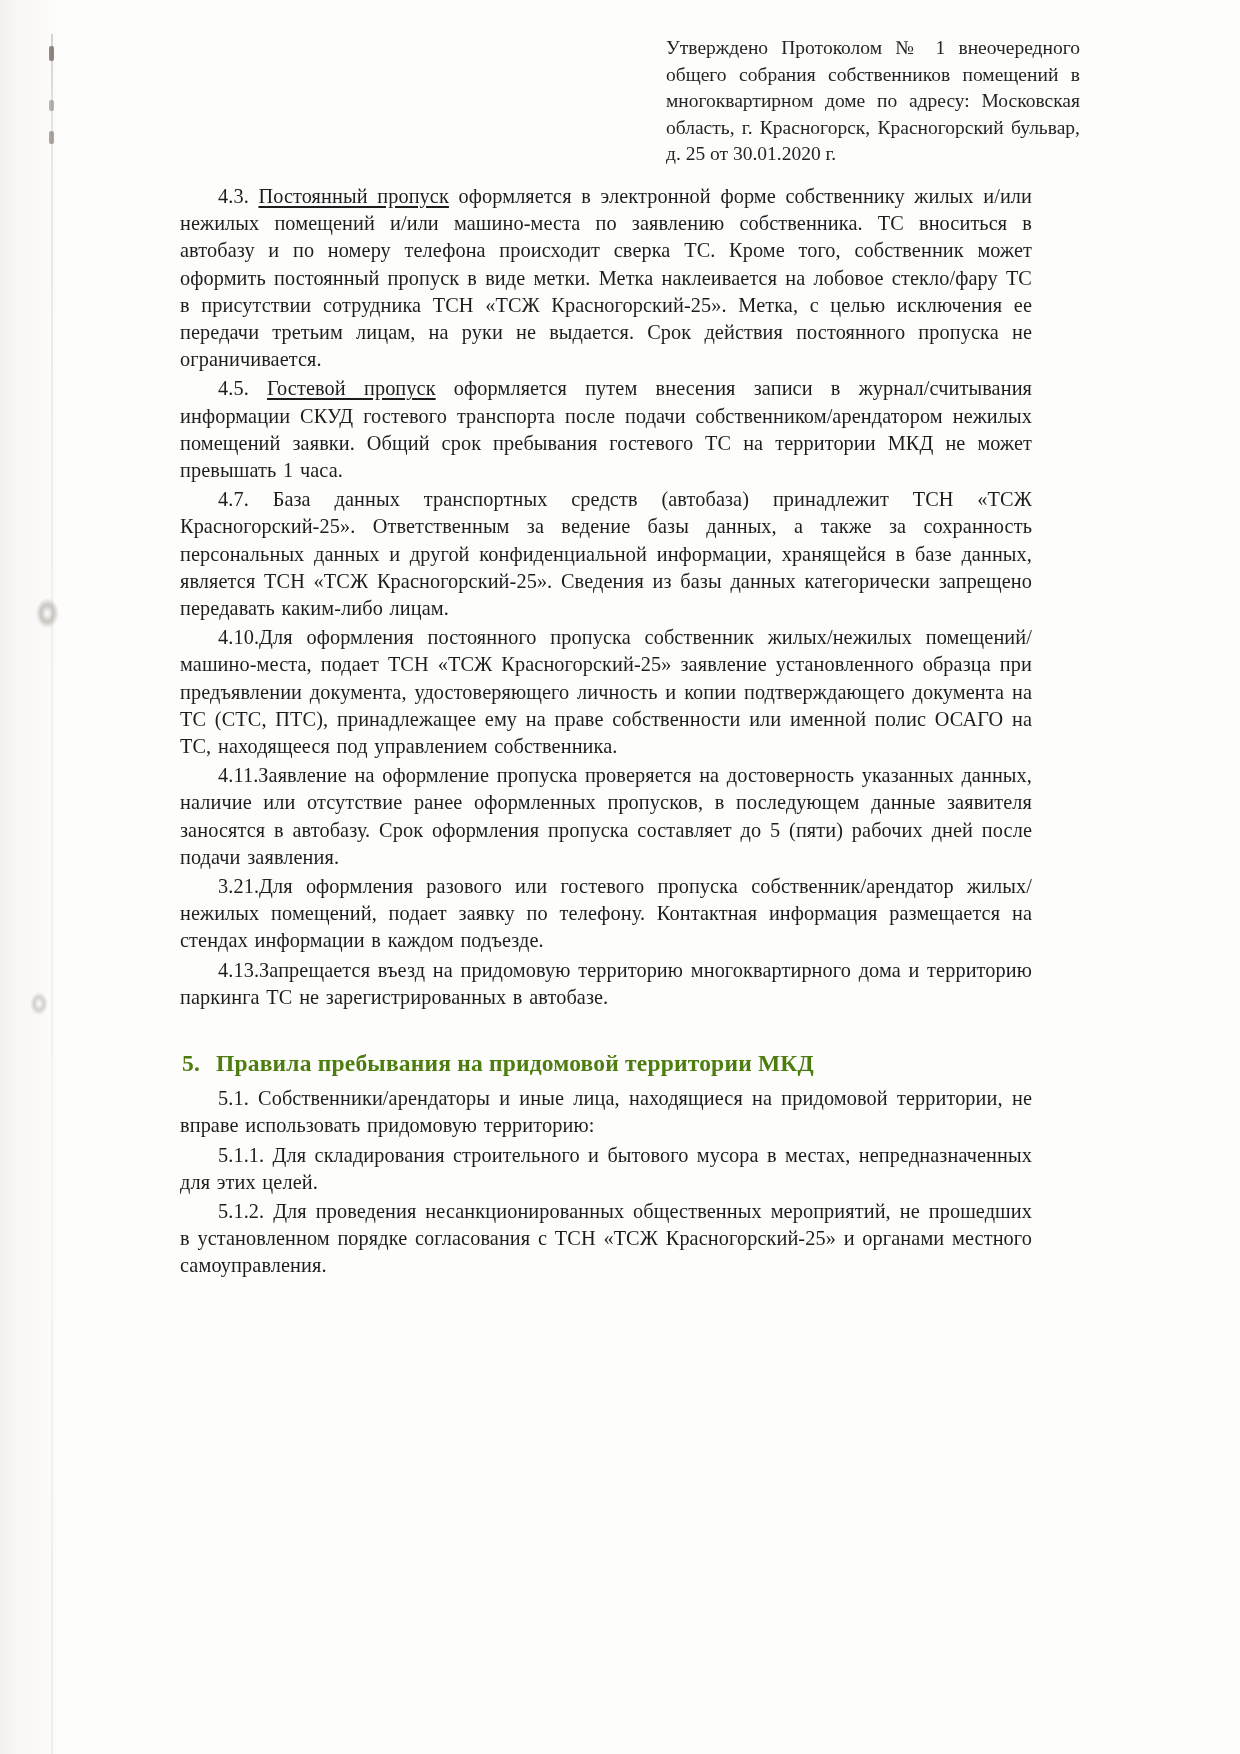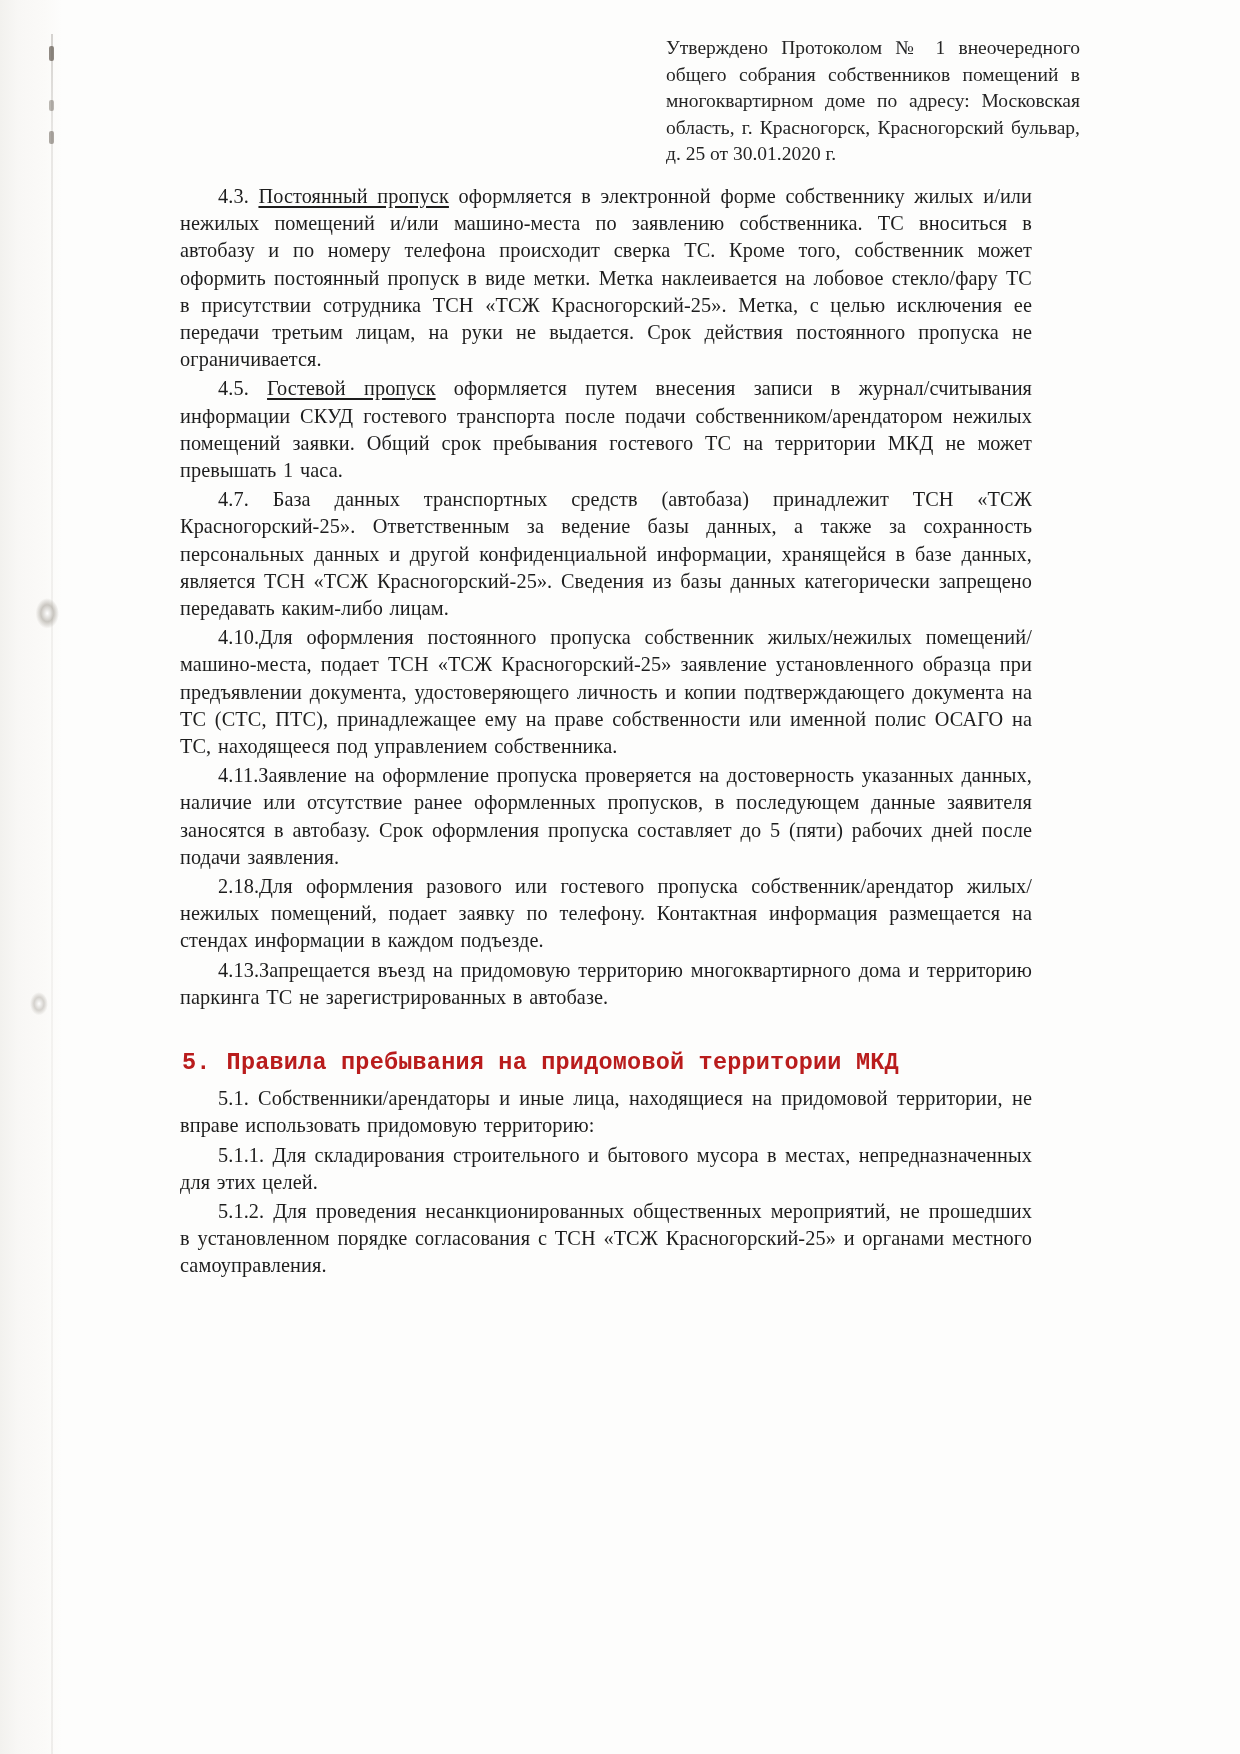--- a/index.html
+++ b/index.html
@@ -44,22 +44,22 @@
   .body-col{
     position:absolute;left:178px;top:181px;width:856px;
     font-size:20.3px;line-height:27.2px;
     text-align:justify;letter-spacing:0.1px;word-spacing:1.5px;
     color:#1d1d1d;
   }
   .para{margin:2px;text-indent:38px;}
   .underlined{text-decoration:underline;text-underline-offset:3px;}
   .sec-heading{
     margin:37px 0 7px 4px;text-indent:0;text-align:left;
-    font-family:Liberation Mono, monospace;
-    font-weight:bold;font-size:23.5px;line-height:30px;color:#b91c1c;
+    font-family:Liberation Serif, serif;
+    font-weight:bold;font-size:23.5px;line-height:30px;color:#4d7c0f;
     letter-spacing:0.2px;word-spacing:0;
   }
   .sec-heading .hnum{margin-right:16px;}
 </style>
 </head>
 <body>
 
 <div class="edge-band"></div>
 <div class="edge-line"></div>
 <div class="speck speck1"></div>
@@ -79,21 +79,21 @@
 
 
   <p class="para"><span>4.7.</span> <span>База данных транспортных средств (автобаза) принадлежит ТСН «ТСЖ Красногорский-25». Ответственным за ведение базы данных, а также за сохранность персональных данных и другой конфиденциальной информации, хранящейся в базе данных, является ТСН «ТСЖ Красногорский-25». Сведения из базы данных категорически запрещено передавать каким-либо лицам.</span></p>
 
 
 
   <p class="para"><span>4.10.</span><span>Для оформления постоянного пропуска собственник жилых/нежилых помещений/машино-места, подает ТСН «ТСЖ Красногорский-25» заявление установленного образца при предъявлении документа, удостоверяющего личность и копии подтверждающего документа на ТС (СТС, ПТС), принадлежащее ему на праве собственности или именной полис ОСАГО на ТС, находящееся под управлением собственника.</span></p>
 
   <p class="para"><span>4.11.</span><span>Заявление на оформление пропуска проверяется на достоверность указанных данных, наличие или отсутствие ранее оформленных пропусков, в последующем данные заявителя заносятся в автобазу. Срок оформления пропуска составляет до 5 (пяти) рабочих дней после подачи заявления.</span></p>
 
-  <p class="para"><span>2.18.</span><span>Для оформления разового или гостевого пропуска собственник/арендатор жилых/нежилых помещений, подает заявку по телефону. Контактная информация размещается на стендах информации в каждом подъезде.</span></p>
+  <p class="para"><span>3.21.</span><span>Для оформления разового или гостевого пропуска собственник/арендатор жилых/нежилых помещений, подает заявку по телефону. Контактная информация размещается на стендах информации в каждом подъезде.</span></p>
 
   <p class="para"><span>4.13.</span><span>Запрещается въезд на придомовую территорию многоквартирного дома и территорию паркинга ТС не зарегистрированных в автобазе.</span></p>
 
   <p class="para sec-heading"><span class="hnum">5.</span><span>Правила пребывания на придомовой территории МКД</span></p>
 
   <p class="para"><span>5.1.</span> <span>Собственники/арендаторы и иные лица, находящиеся на придомовой территории, не вправе использовать придомовую территорию:</span></p>
 
   <p class="para"><span>5.1.1.</span> <span>Для складирования строительного и бытового мусора в местах, непредназначенных для этих целей.</span></p>
 
   <p class="para"><span>5.1.2.</span> <span>Для проведения несанкционированных общественных мероприятий, не прошедших в установленном порядке согласования с ТСН «ТСЖ Красногорский-25» и органами местного самоуправления.</span></p>

